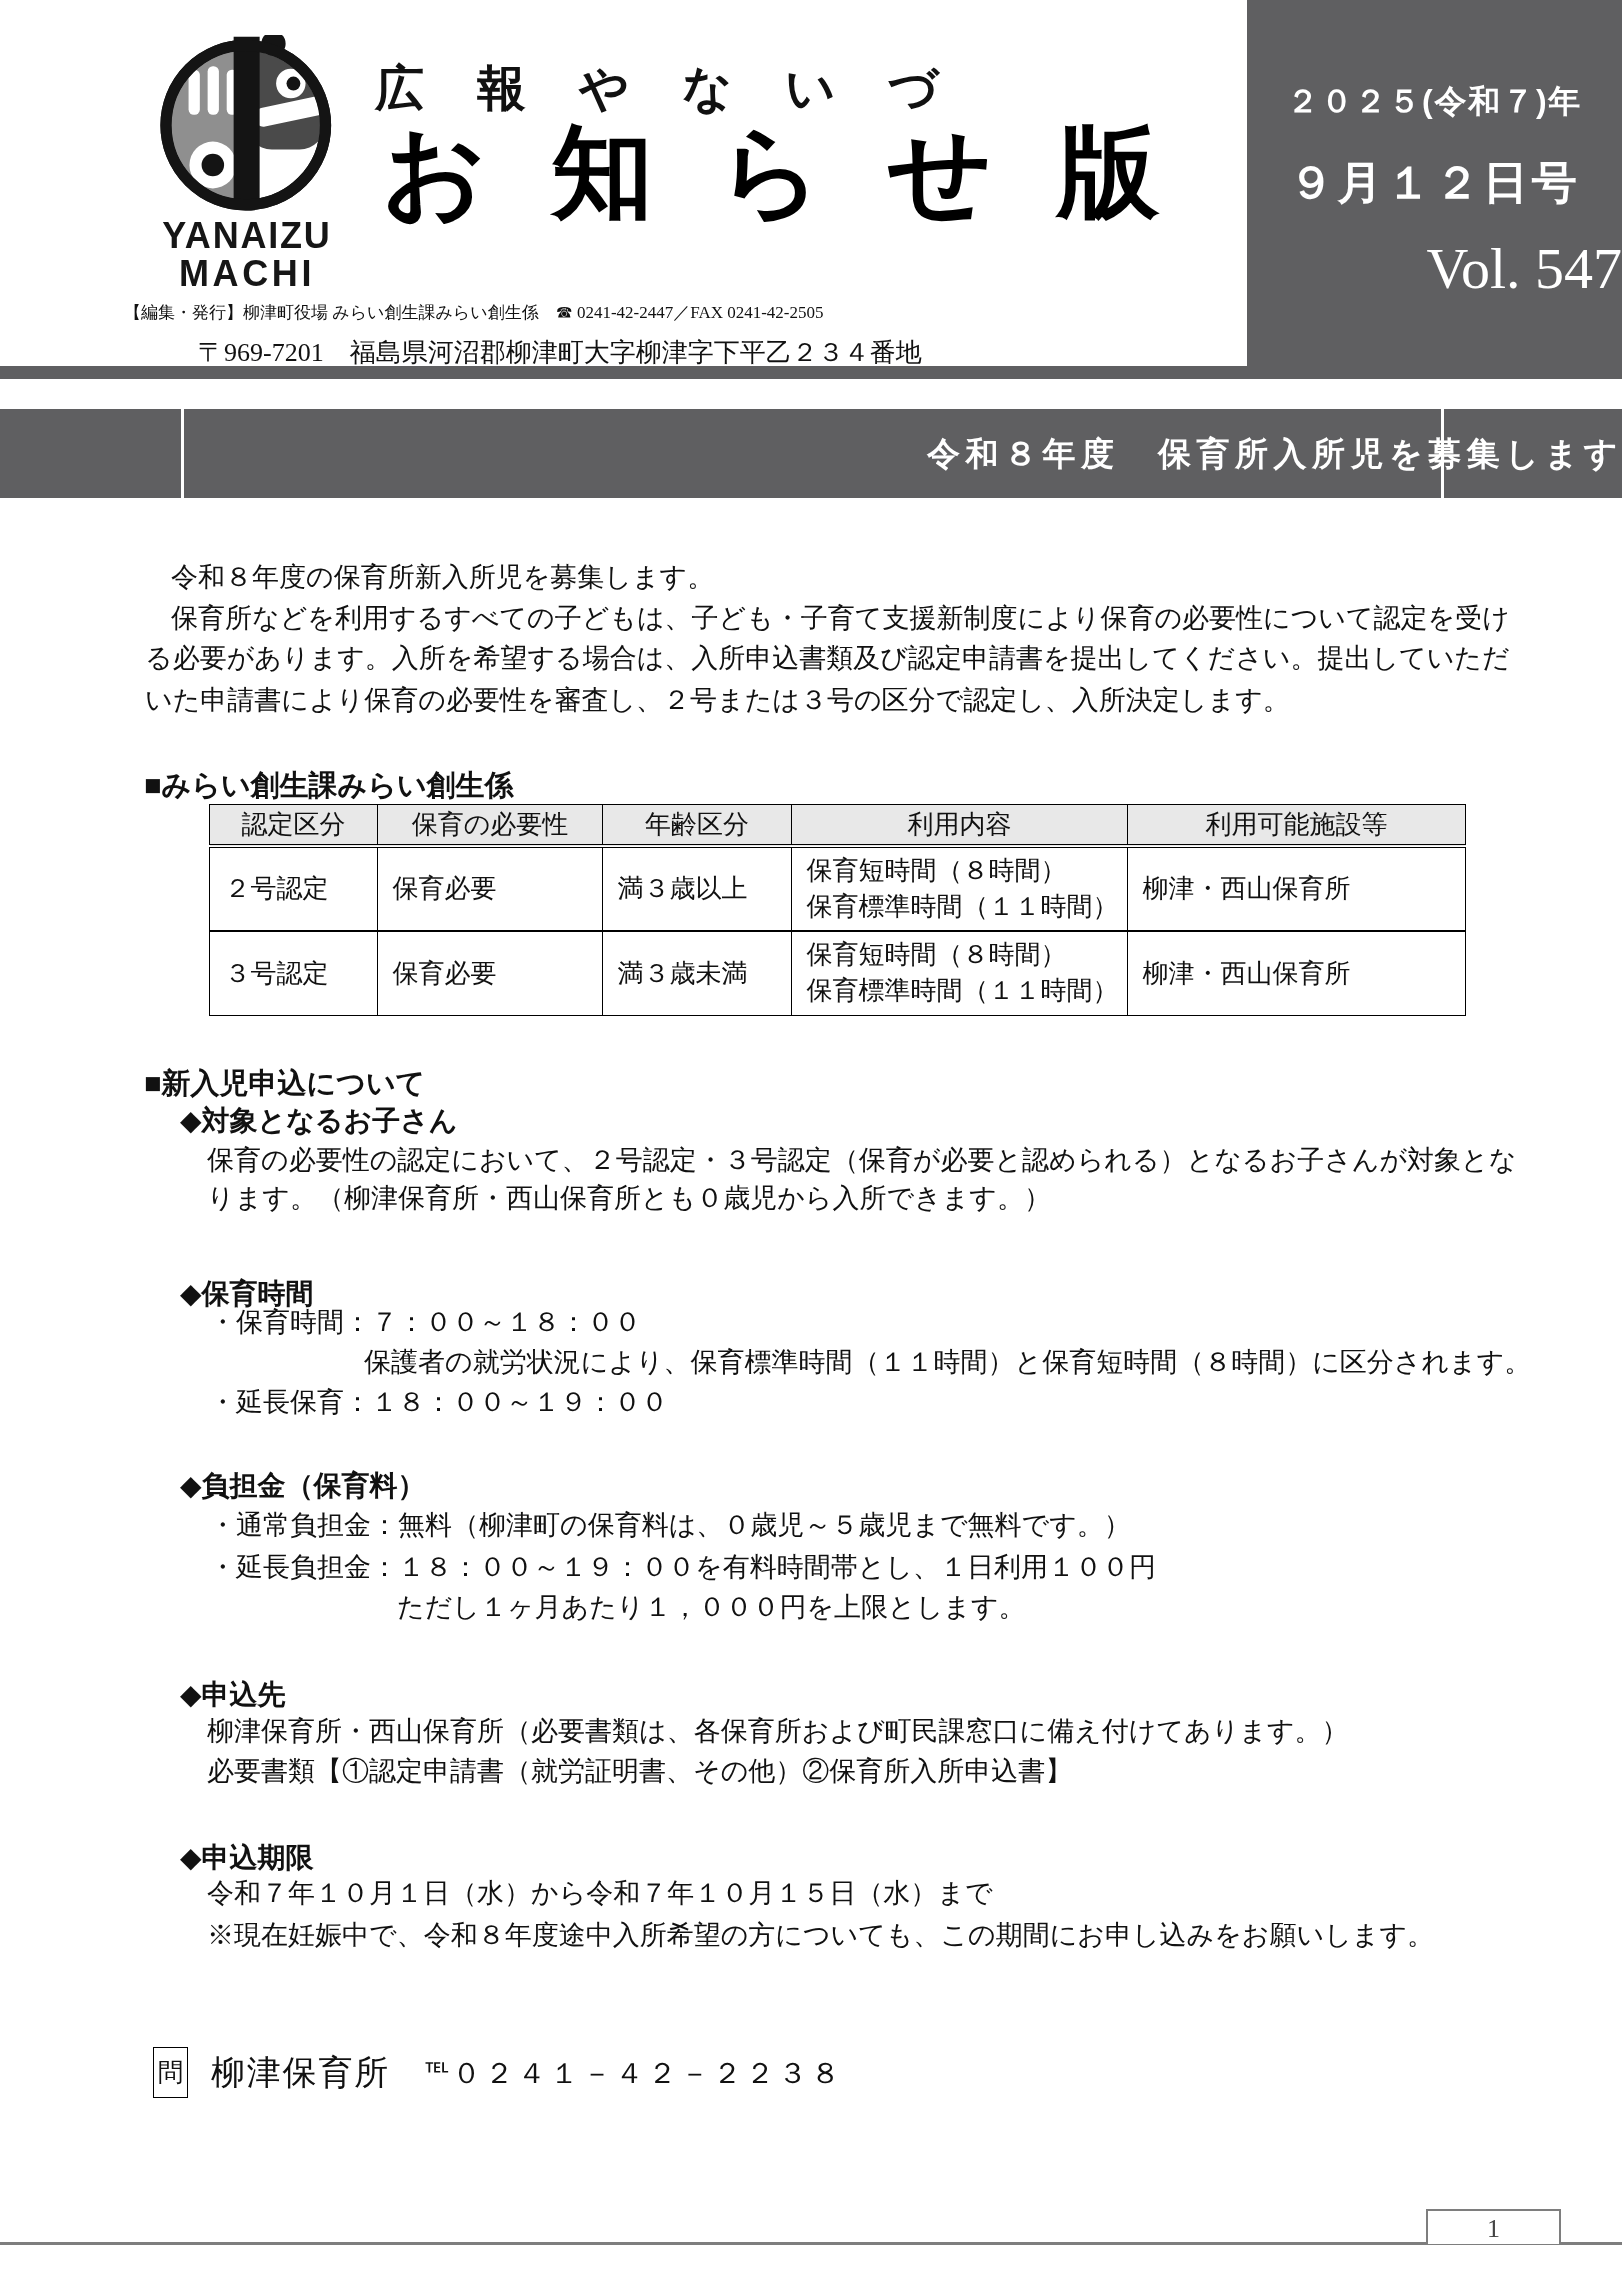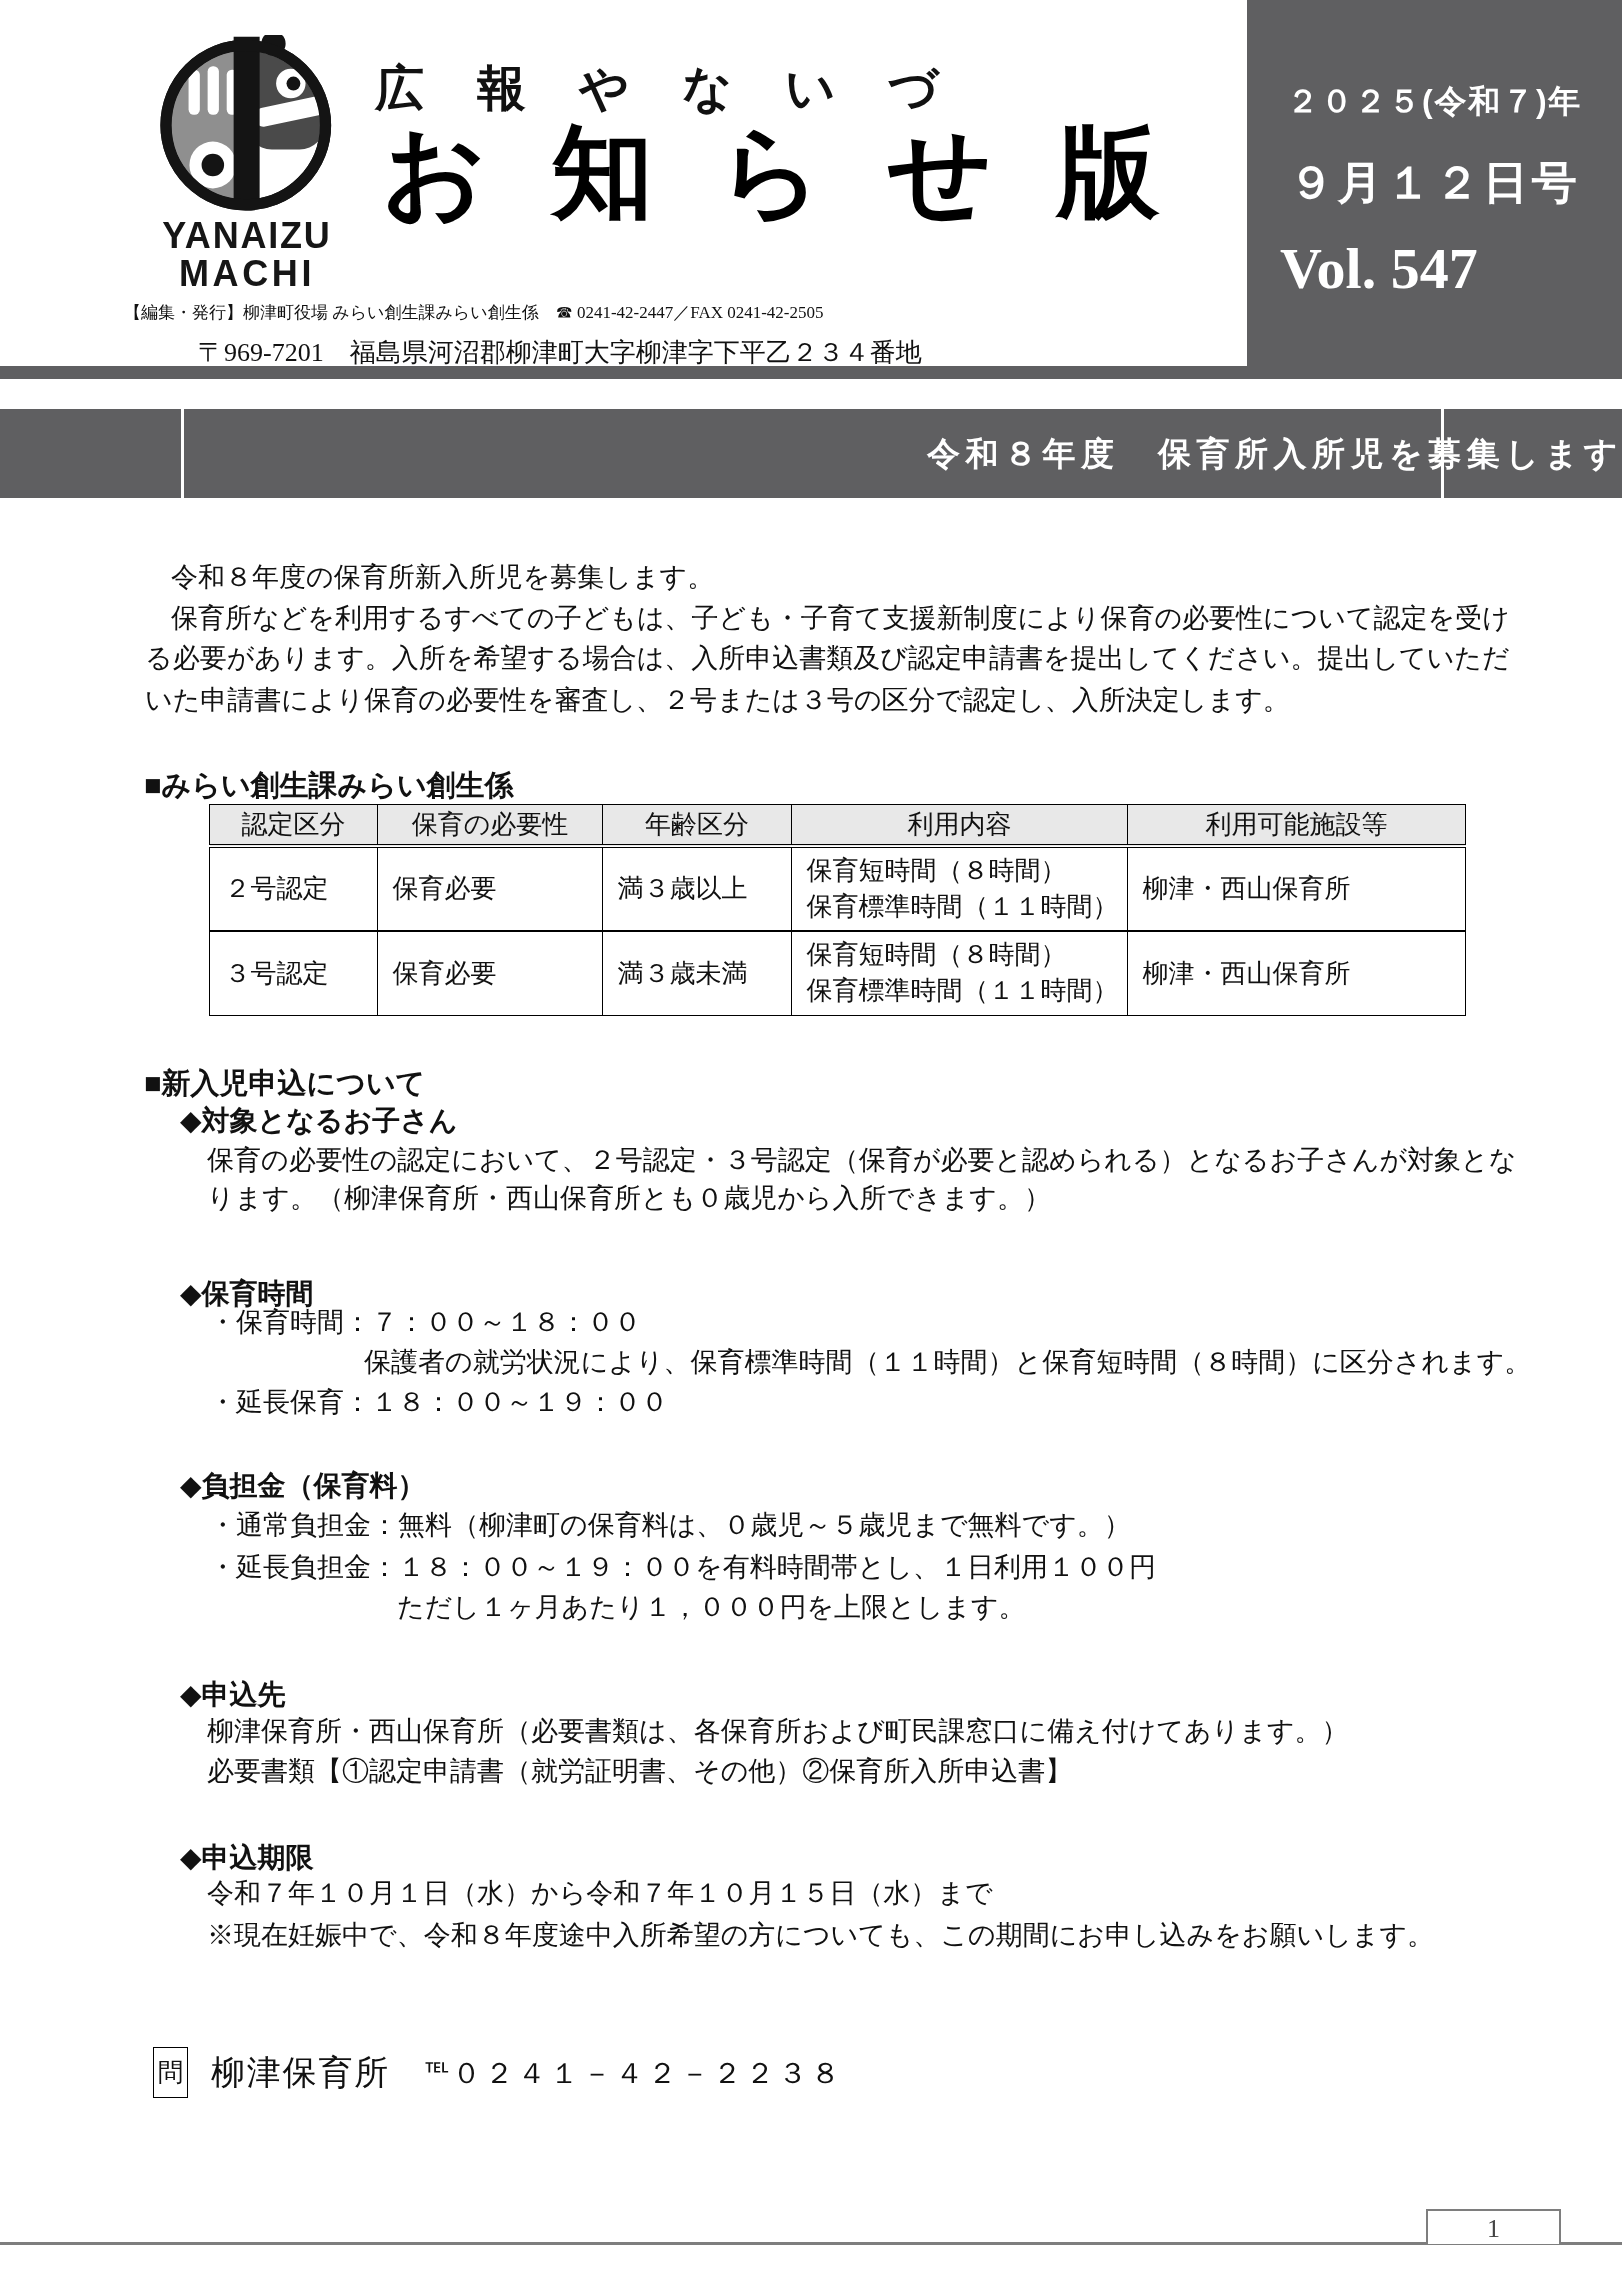--- a/index.html
+++ b/index.html
@@ -26,22 +26,22 @@
             letter-spacing:65px; white-space:nowrap; color:#000; }
 
   .pub1 { position:absolute; left:124px; top:301px; font-size:17px; white-space:nowrap; }
   .pub2 { position:absolute; left:198px; top:335px; font-size:26px; white-space:nowrap; }
 
   .issue-box { position:absolute; left:1247px; top:0; width:375px; height:379px; background:#5f5f61; }
   .issue-year { position:absolute; top:80px; width:100%; text-align:center; color:#fff;
                 font-size:32px; font-weight:bold; letter-spacing:1.8px; }
   .issue-date { position:absolute; top:153px; width:100%; text-align:center; color:#fff;
                 font-size:45px; font-weight:bold; letter-spacing:3.6px; }
-  .issue-vol  { position:absolute; top:235px; width:100%; text-align:left; color:#fff;
-                font-size:58px; font-weight:bold; font-family:"Liberation Serif","DejaVu Serif",serif;padding-left:33px; }
+  .issue-vol  { position:absolute; top:235px; width:100%; text-align:right; color:#fff;
+                font-size:58px; font-weight:normal; font-family:"Liberation Serif","DejaVu Serif",serif;padding-left:33px; }
 
   .gray-rule { position:absolute; left:0; top:366px; width:1623px; height:12.7px; background:#5f5f61; }
 
   
   .banner { position:absolute; left:0; top:409px; width:1623px; height:89px; background:#5f5f61; }
   .banner-title { position:absolute; left:0; top:0; width:100%; height:89px; line-height:89px;
                   text-align:right; color:#fff; font-size:33px; font-weight:bold; letter-spacing:5.5px; }
   .banner-line { position:absolute; top:0; width:2.7px; height:89px; background:#fff; }
   .bl-left  { left:181px; }
   .bl-right { left:1441px; }

